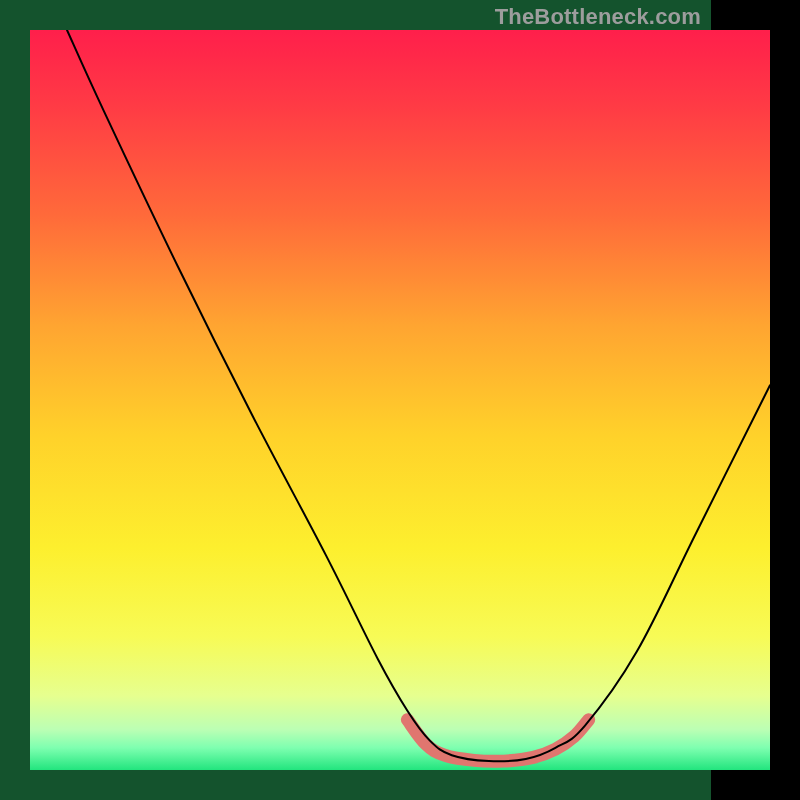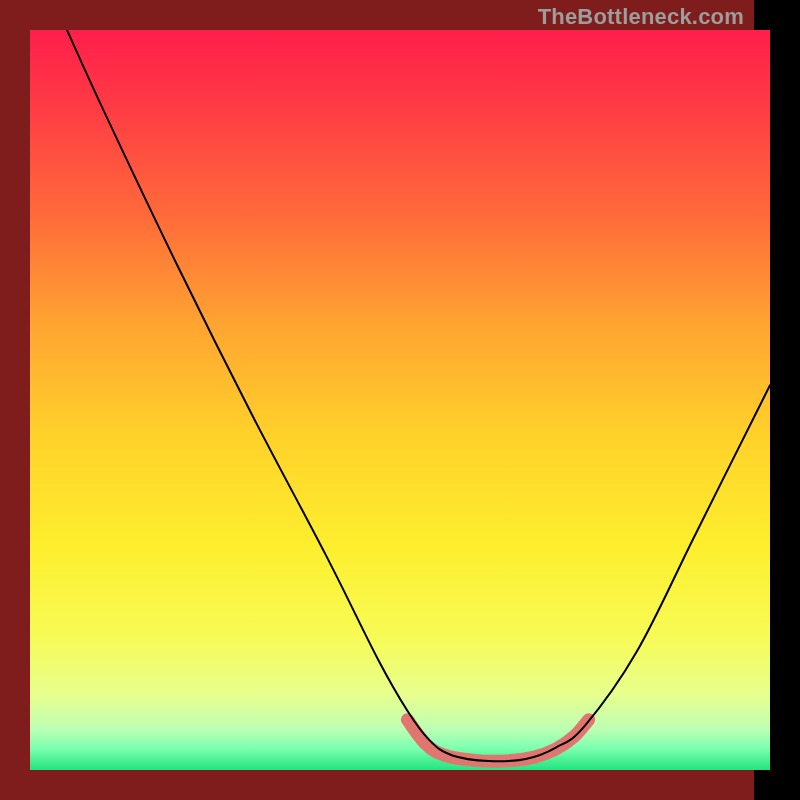--- a/index.html
+++ b/index.html
@@ -9,22 +9,21 @@
     height: 800px;
     background: #000;
     overflow: hidden;
   }
   .frame {
     position: absolute;
     left: 0;
     top: 0;
     width: 711px;
     height: 800px;
-    background: #7f1d1d;
-    padding-left: 43px;
+    background: #14532d;
   }
   .plot {
     position: absolute;
     left: 30px;
     top: 30px;
     width: 740px;
     height: 740px;
     overflow: hidden;
   }
   .watermark {

